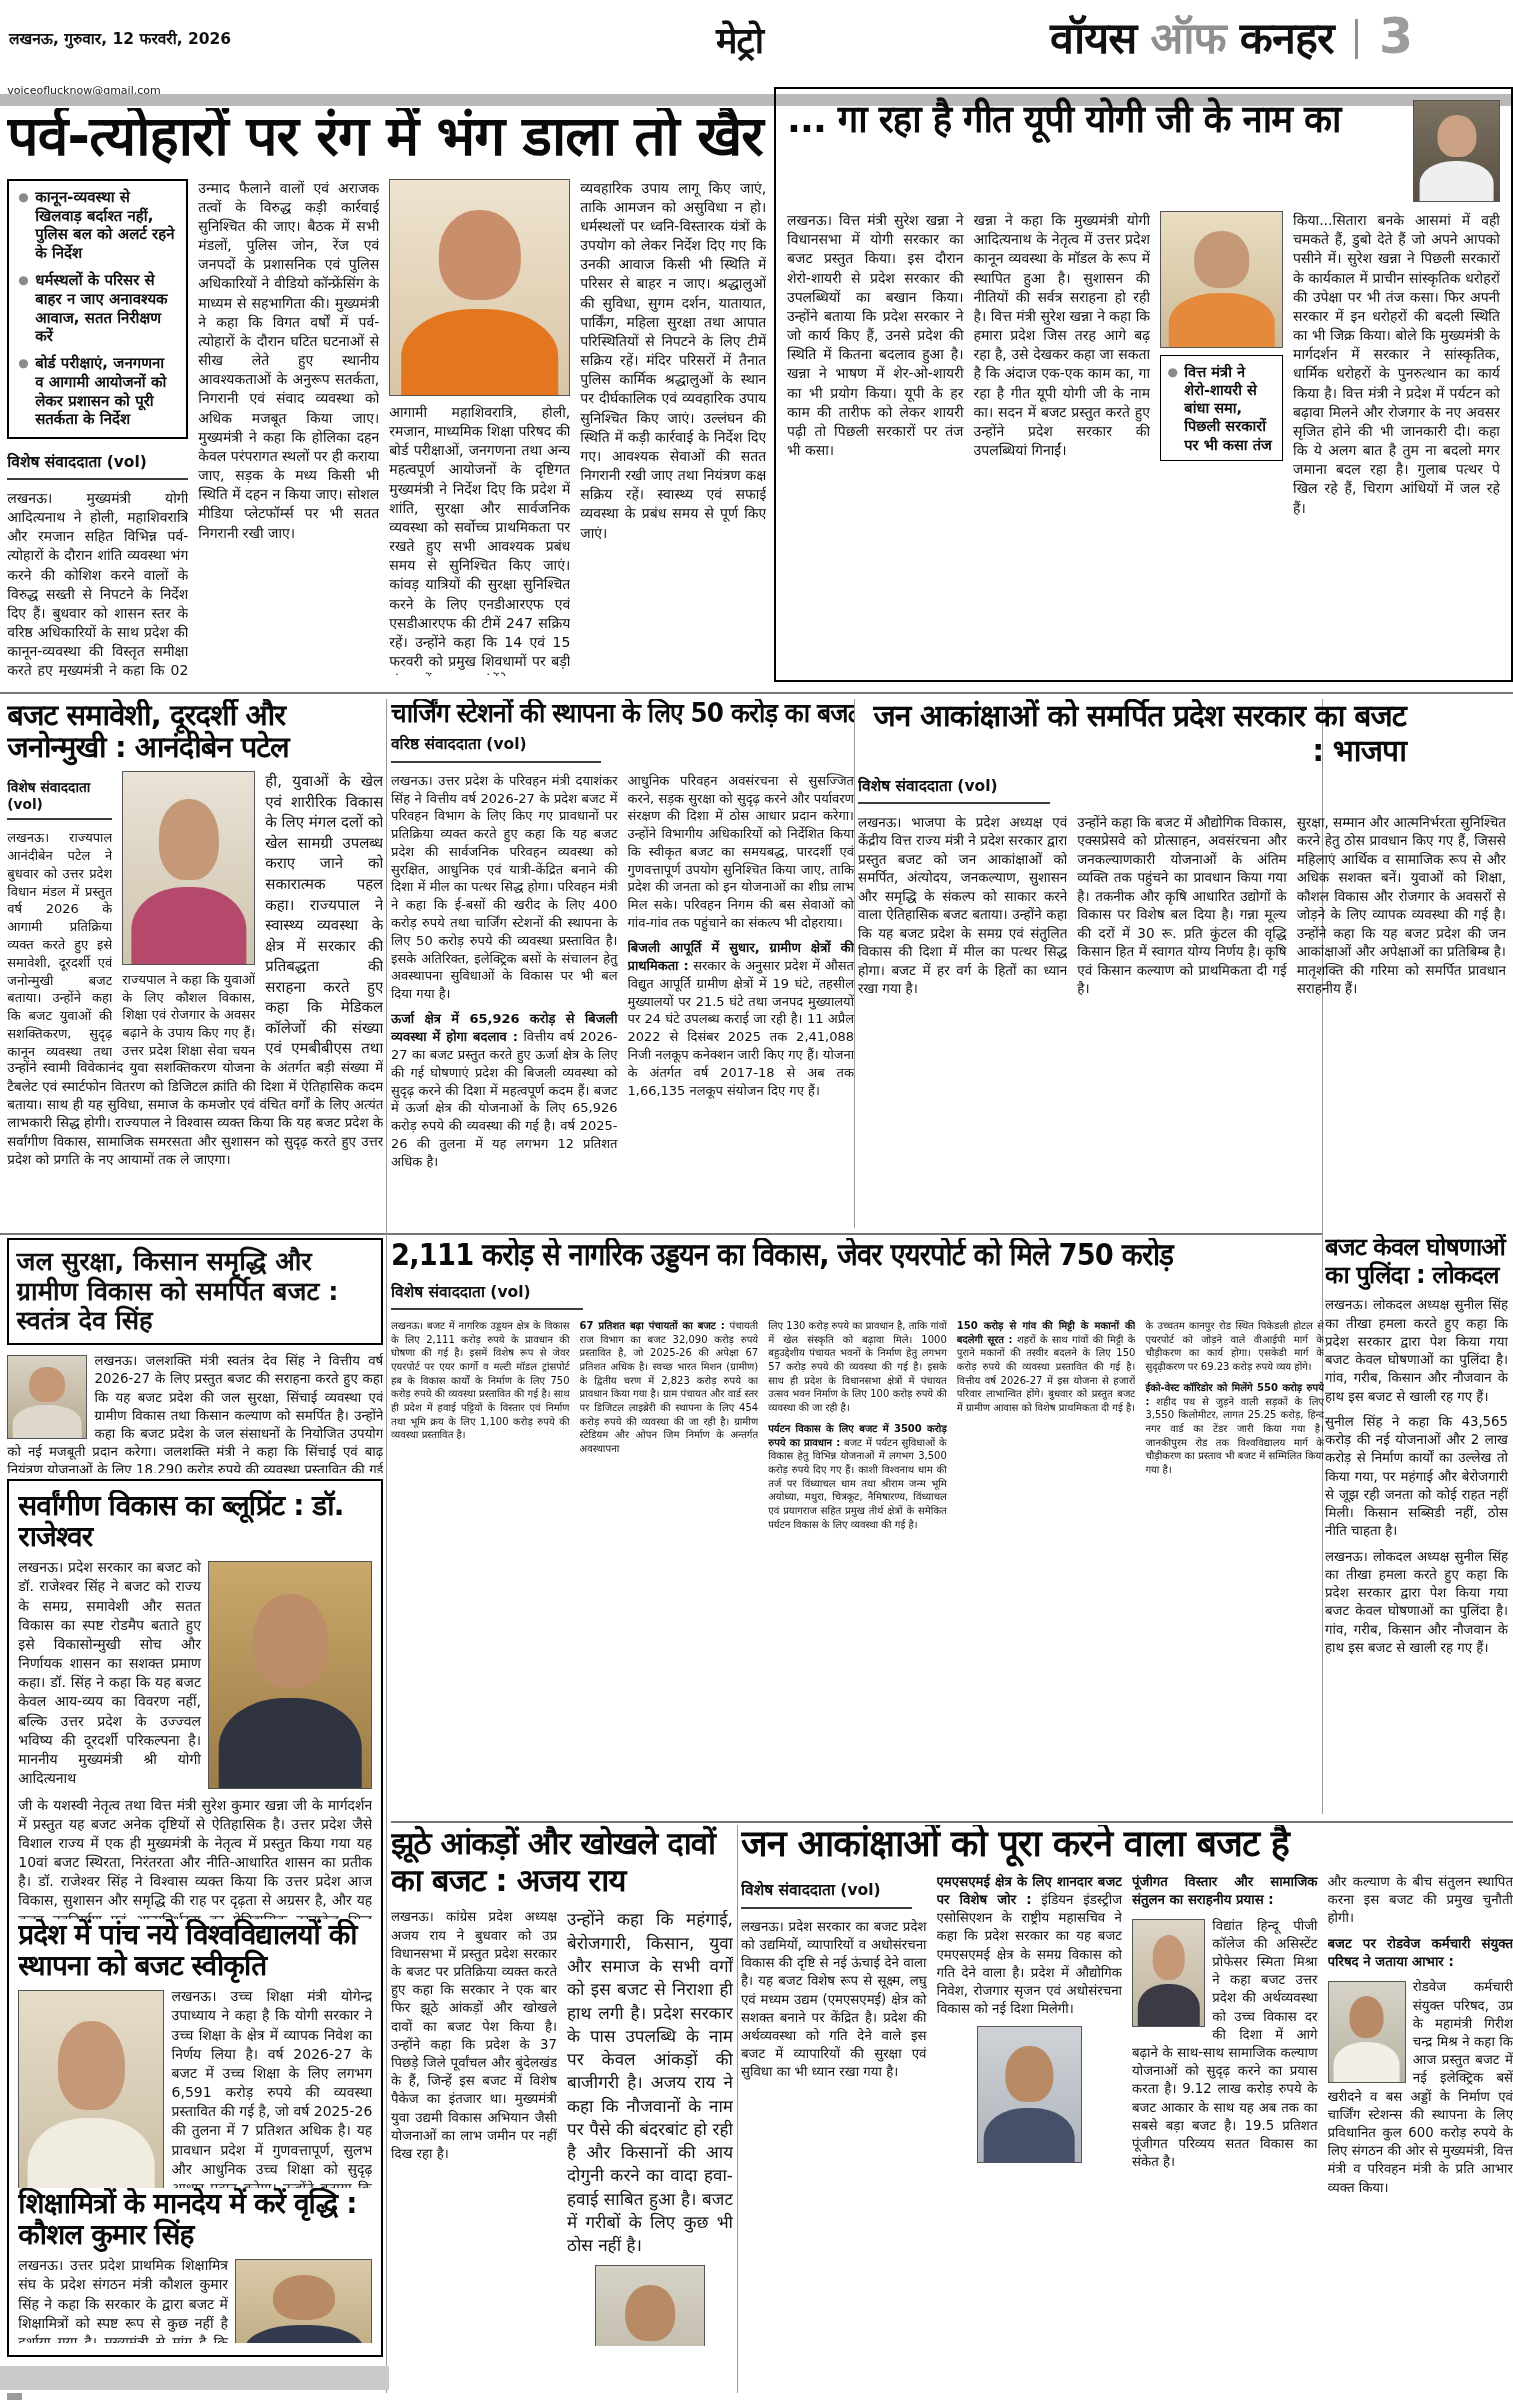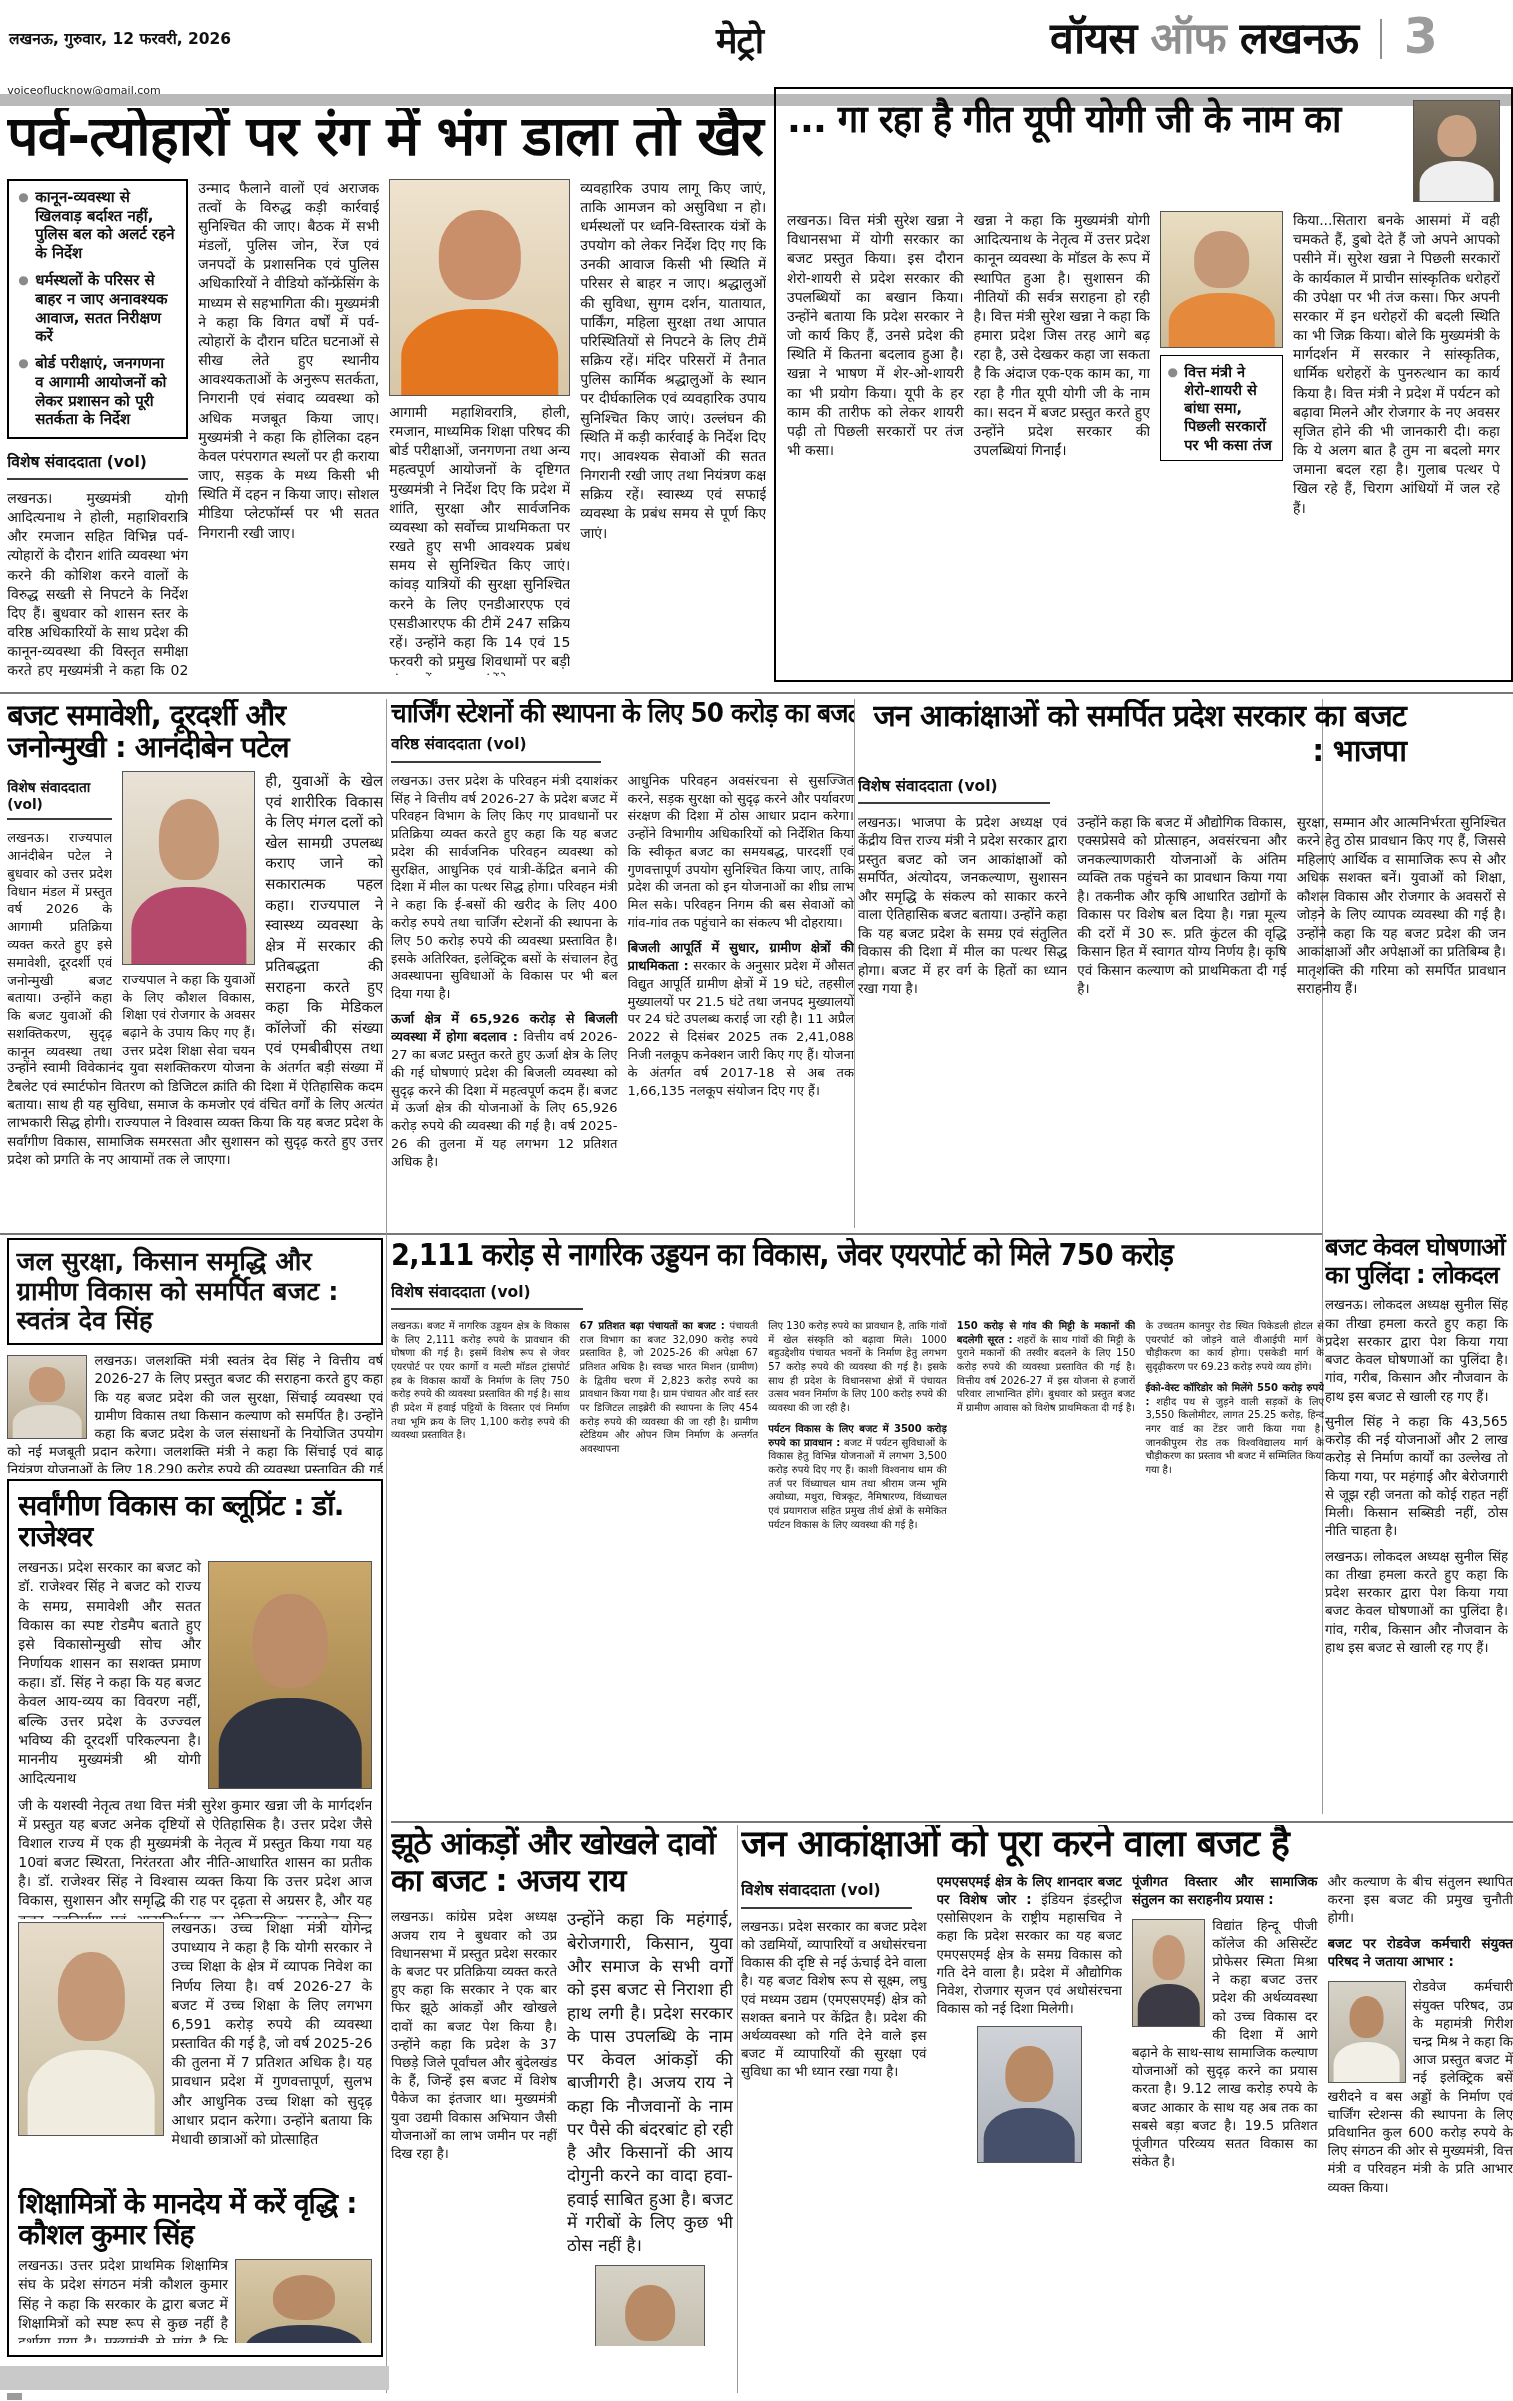--- a/index.html
+++ b/index.html
@@ -89,21 +89,21 @@
 <body>
 
 <div class="page">
 
   <div class="abs hdr-date">लखनऊ, गुरुवार, 12 फरवरी, 2026</div>
   <div class="abs hdr-email">voiceoflucknow@gmail.com</div>
   <div class="abs hdr-section">मेट्रो</div>
   <div class="abs masthead">
     <span>वॉयस</span>
     <span class="gr">ऑफ</span>
-    <span>लखनऊ</span>
+    <span>कनहर</span>
     <span class="bar"></span>
     <span class="pageno">3</span>
   </div>
   <div class="abs graybar"></div>
 
   <div class="abs main-art">
     <div class="headline">पर्व-त्योहारों पर रंग में भंग डाला तो खैर नहीं</div>
     <div class="cols main-cols">
       <div class="col" style="flex:0 0 181px">
         <div class="bullet-box" style="margin-bottom:11px">
@@ -236,20 +236,21 @@
   </div>
 
   <div class="abs leftbox">
     <div class="sec" style="height:429px">
       <div class="headline">सर्वांगीण विकास का ब्लूप्रिंट : डॉ. राजेश्वर</div>
       <div class="photo ph-right" style="width:164px;height:228px;--cloth:#2f3340;--skin:#bd8c68;background:linear-gradient(#caa86b,#9c7c47)"></div>
       <p class="body">लखनऊ। प्रदेश सरकार का बजट को डॉ. राजेश्वर सिंह ने बजट को राज्य के समग्र, समावेशी और सतत विकास का स्पष्ट रोडमैप बताते हुए इसे विकासोन्मुखी सोच और निर्णायक शासन का सशक्त प्रमाण कहा। डॉ. सिंह ने कहा कि यह बजट केवल आय-व्यय का विवरण नहीं, बल्कि उत्तर प्रदेश के उज्ज्वल भविष्य की दूरदर्शी परिकल्पना है। माननीय मुख्यमंत्री श्री योगी आदित्यनाथ</p>
       <p class="body">जी के यशस्वी नेतृत्व तथा वित्त मंत्री सुरेश कुमार खन्ना जी के मार्गदर्शन में प्रस्तुत यह बजट अनेक दृष्टियों से ऐतिहासिक है। उत्तर प्रदेश जैसे विशाल राज्य में एक ही मुख्यमंत्री के नेतृत्व में प्रस्तुत किया गया यह 10वां बजट स्थिरता, निरंतरता और नीति-आधारित शासन का प्रतीक है। डॉ. राजेश्वर सिंह ने विश्वास व्यक्त किया कि उत्तर प्रदेश आज विकास, सुशासन और समृद्धि की राह पर दृढ़ता से अग्रसर है, और यह बजट नवनिर्माण एवं आत्मनिर्भरता का ऐतिहासिक दस्तावेज सिद्ध होगा।</p>
     </div>
     <div class="sec" style="height:269px">
+      <div class="headline">प्रदेश में पांच नये विश्वविद्यालयों की स्थापना को बजट स्वीकृति</div>
       <div class="photo ph-inline" style="width:146px;height:214px;--cloth:#f0ece0;--skin:#c59877;background:linear-gradient(#e6dcc9,#c9bda2)"></div>
       <p class="body">लखनऊ। उच्च शिक्षा मंत्री योगेन्द्र उपाध्याय ने कहा है कि योगी सरकार ने उच्च शिक्षा के क्षेत्र में व्यापक निवेश का निर्णय लिया है। वर्ष 2026-27 के बजट में उच्च शिक्षा के लिए लगभग 6,591 करोड़ रुपये की व्यवस्था प्रस्तावित की गई है, जो वर्ष 2025-26 की तुलना में 7 प्रतिशत अधिक है। यह प्रावधान प्रदेश में गुणवत्तापूर्ण, सुलभ और आधुनिक उच्च शिक्षा को सुदृढ़ आधार प्रदान करेगा। उन्होंने बताया कि मेधावी छात्राओं को प्रोत्साहित</p>
 
     </div>
     <div class="sec" style="height:155px">
       <div class="headline">शिक्षामित्रों के मानदेय में करें वृद्धि : कौशल कुमार सिंह</div>
       <div class="photo ph-right" style="width:137px;height:110px;--cloth:#343a4e;--skin:#b98a66;background:linear-gradient(#d9c9a8,#bba87f)"></div>
       <p class="body">लखनऊ। उत्तर प्रदेश प्राथमिक शिक्षामित्र संघ के प्रदेश संगठन मंत्री कौशल कुमार सिंह ने कहा कि सरकार के द्वारा बजट में शिक्षामित्रों को स्पष्ट रूप से कुछ नहीं है दर्शाया गया है। मुख्यमंत्री से मांग है कि शीघ्र मानदेय वृद्धि कर शिक्षामित्रों की आर्थिक समस्या का निदान करें।</p>
     </div>
   </div>

